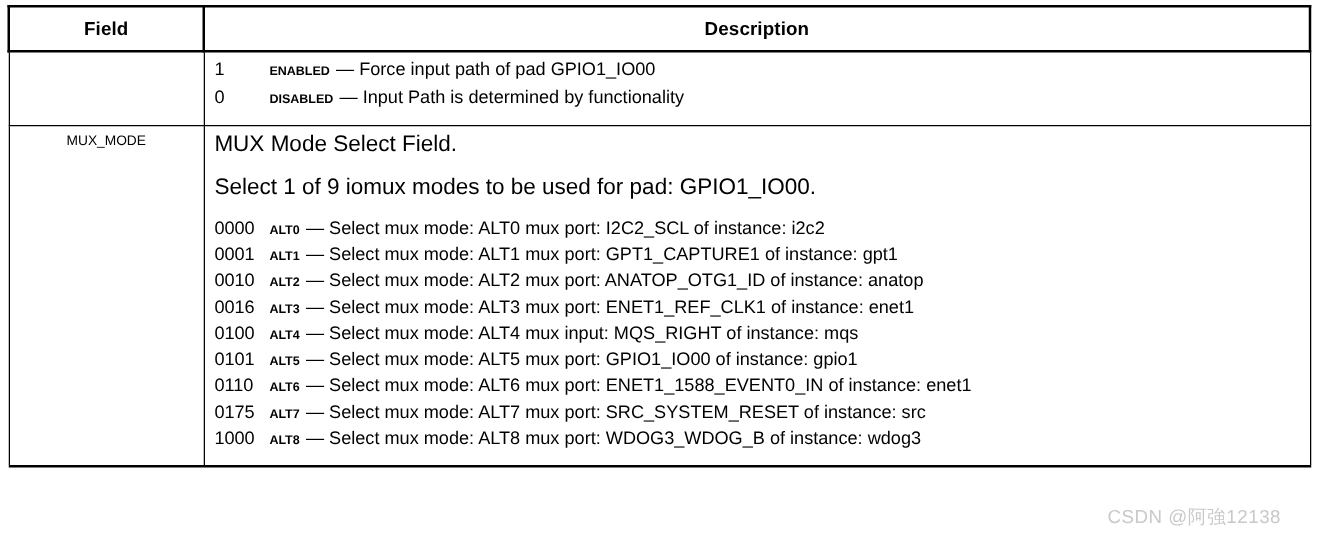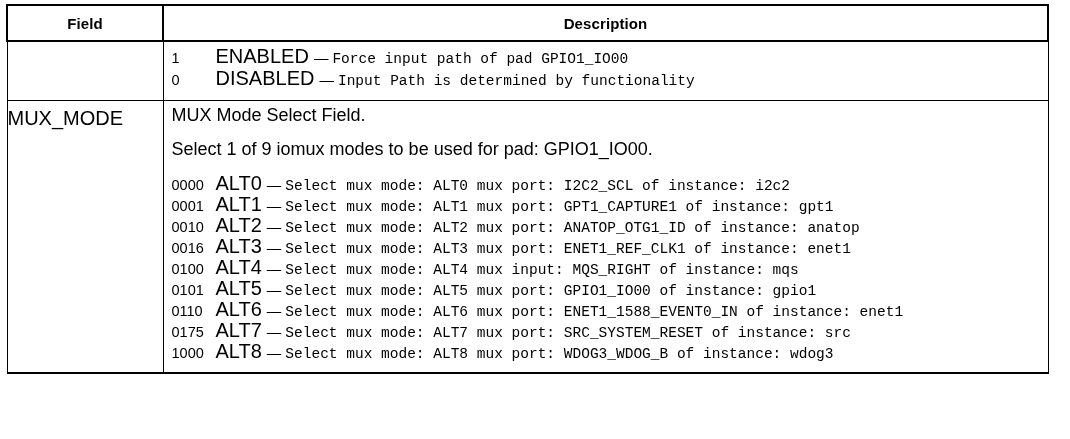--- a/index.html
+++ b/index.html
@@ -50,23 +50,23 @@
   
   tbody td {
     border: 1px solid #000000;
     vertical-align: top;
     font-size: 14.5px;
     line-height: 1.0;
     padding: 0;
   }
   tbody tr:last-child td { border-bottom: 2.5px solid #000000; }
   tbody td.field-cell {
-    text-align: left;
+    text-align: center;
     padding-top: 7px;
-    font-size: 20px;
+    font-size: 11px;
   }
   tbody td.desc-cell {
     padding: 6px 6px 8px 8px;
   }
 
   
   .plain-line {
     font-size: 18px;
     line-height: 17px;
     height: 17px;
@@ -87,33 +87,32 @@
   .enum-row.tight { height: 22px; }
 
   .enum-val {
     flex: 0 0 auto;
     width: 44px;
     font-size: 14.5px;
   }
 
   .enum-name {
     flex: 0 0 auto;
-    font-weight: normal;
-    font-size: 20px;
+    font-weight: bold;
+    font-size: 10px;
     padding-right: 4px;
   }
   .enum-dash {
     flex: 0 0 auto;
     padding: 0 4px 0 1px;
     font-size: 14.5px;
   }
   .enum-text {
     flex: 0 1 auto;
     font-size: 14.5px;
-    font-family: Liberation Mono, monospace;
   }
 
   
   .watermark {
     position: absolute;
     left: 886px;
     top: 404px;
     font-size: 15px;
     color: #c9c9c9;
     font-family: "Liberation Sans", sans-serif;
@@ -221,14 +220,15 @@
             <span class="enum-dash">—</span>
             <span class="enum-text">Select mux mode: ALT8 mux port: WDOG3_WDOG_B of instance: wdog3</span>
           </div>
 
         </td>
       </tr>
 
     </tbody>
   </table>
 
+  <div class="watermark">CSDN @阿強12138</div>
 
 </div>
 
 </body></html>

